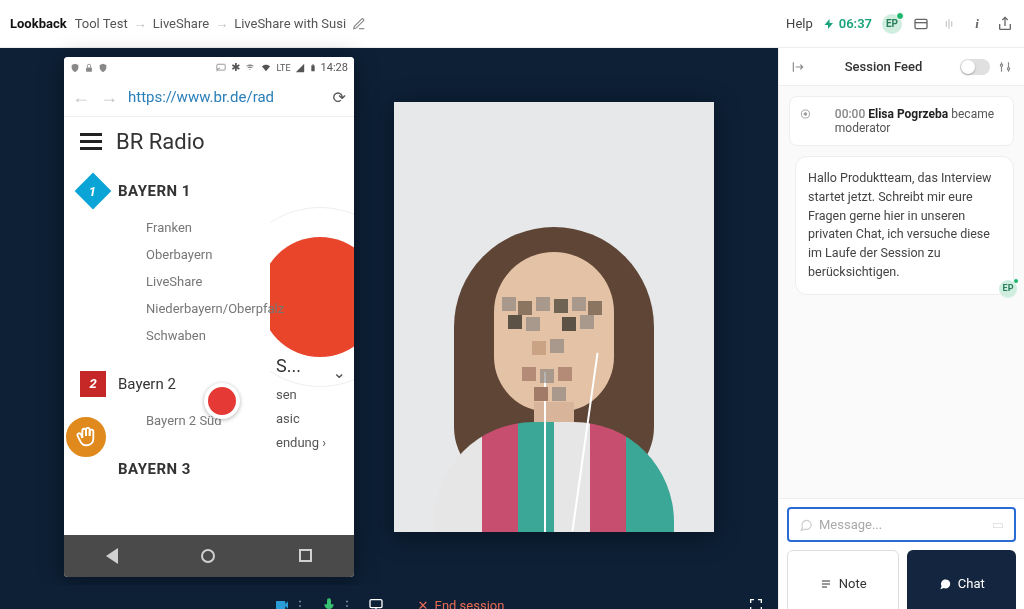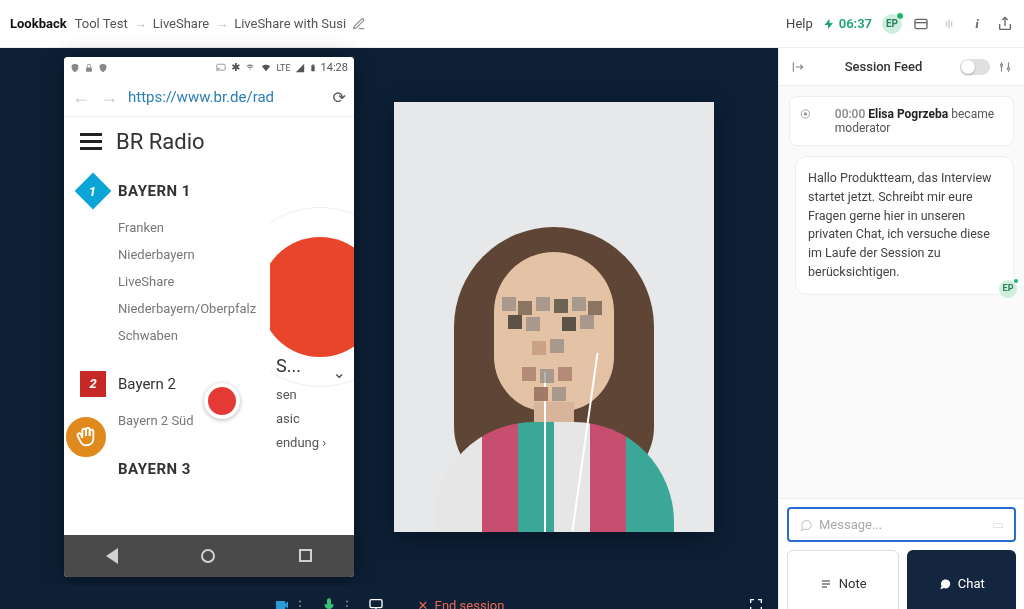--- a/index.html
+++ b/index.html
@@ -39,21 +39,21 @@
   .drawer { position:relative; width:206px; background:#fff; z-index:3; padding-bottom:10px;}
   .station-block { padding:6px 0;}
   .station-head { display:flex; align-items:center; gap:12px; padding:10px 16px;}
   .station-icon { width:26px; height:26px; display:flex; align-items:center; justify-content:center; font-size:13px; color:#fff; font-weight:700;}
   .diamond { transform:rotate(45deg); background:#0aa4d6; }
   .diamond span{ transform:rotate(-45deg); font-style:italic;}
   .sq-red { background:#c62828; font-style:italic;}
   .station-name { font-size:15px; color:#333;}
   .station-name.bold { font-weight:700; letter-spacing:0.5px;}
   .substations { padding:0 16px 0 54px;}
-  .substations div { font-size:13px; color:#777; padding:6px 0; cursor:pointer;}
+  .substations div { font-size:13px; color:#777; padding:6px 0; cursor:pointer;margin-left:28px;}
   .behind { position:absolute; left:206px; top:60px; right:0; bottom:0; z-index:1;}
   .big-circle { position:absolute; left:-10px; top:60px; width:120px; height:120px; border-radius:50%; background:#e8452b;}
   .ring { position:absolute; left:-40px; top:30px; width:180px; height:180px; border-radius:50%; border:1px solid #eee;}
   .chev-down{ position:absolute; right:8px; top:186px; color:#555;}
   .behind-text{ position:absolute; left:6px; font-size:13px; color:#555;}
   .rec-circle{position:absolute; left:140px; top:266px; width:36px; height:36px; border-radius:50%; background:#e53935; border:4px solid #fff; box-shadow:0 1px 4px rgba(0,0,0,0.3); z-index:4;}
   .hand-badge{position:absolute; left:0; bottom:76px; width:44px; height:44px; border-radius:50%; background:#e08a1e; border:2px solid #fff; display:flex; align-items:center; justify-content:center; z-index:5; color:#fff;}
   .android-nav{height:42px; background:#4a4a4a; display:flex; align-items:center; justify-content:space-around;}
   .android-nav .shape{ color:#d0d0d0; }
   .tri{width:0;height:0;border-top:8px solid transparent;border-bottom:8px solid transparent;border-right:12px solid #d0d0d0;}
@@ -227,21 +227,21 @@
           <div class="drawer">
             <div class="station-block">
               <div class="station-head">
                 <div class="station-icon diamond">
                     <span>1</span>
                   </div>
                 <div class="station-name bold">BAYERN 1</div>
               </div>
               <div class="substations">
                 <div>Franken</div>
-                <div>Niederbayern</div>
+                <div>Oberbayern</div>
                 <div>LiveShare</div>
                 <div>Niederbayern/Oberpfalz</div>
                 <div>Schwaben</div>
               </div>
             </div>
             <div class="station-block">
               <div class="station-head">
                 <div class="station-icon sq-red">
                     <span>2</span>
                   </div>

